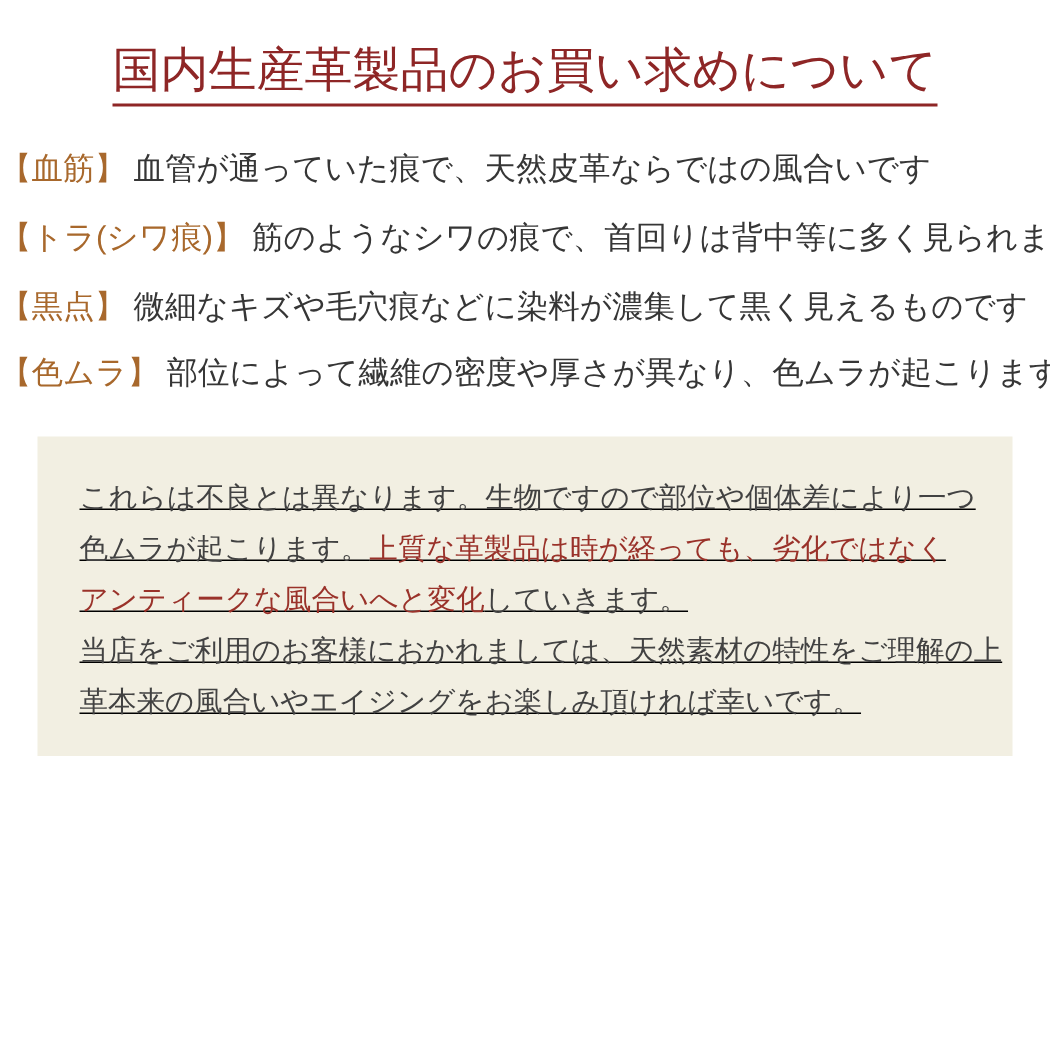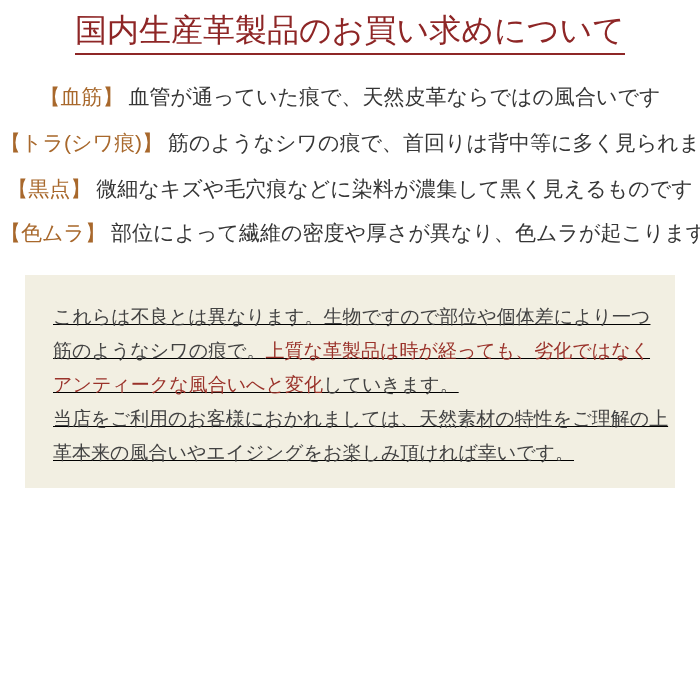--- a/index.html
+++ b/index.html
@@ -9,42 +9,42 @@
     --body-text:#424242;
     --feature-text:#363636;
     --box-background:#f2efe2;
   }
   *{margin:0;padding:0;box-sizing:border-box;}
   html,body{background:#ffffff;}
   body{
     width:700px;height:700px;overflow:hidden;
     font-family:"Liberation Serif","DejaVu Serif",serif;
   }
-  .page{width:700px;height:700px;padding-top:13px;}
+  .page{width:700px;height:700px;padding-top:29px;}
 
   
   .title-wrap{text-align:center;}
   .page-title{
     display:inline-block;
     font-size:32px;line-height:34px;font-weight:normal;
     color:var(--title-red);
     padding-bottom:6px;
     border-bottom:2px solid var(--title-red);
     white-space:nowrap;
   }
 
   
   .intro{margin:33px 0 0 25px;}
   .intro-line{
     font-size:18px;line-height:31px;color:var(--body-text);
     white-space:nowrap;letter-spacing:0.2px;
   }
 
   
-  .features{margin-top:30px;text-align:center;}
+  .features{margin-top:30px;}
   .feature-item{
     font-family:"Liberation Sans","DejaVu Sans",sans-serif;
     font-size:21px;line-height:24px;color:var(--feature-text);
     white-space:nowrap;margin-bottom:22px;font-weight:500;
   }
   .feature-item:last-child{margin-bottom:0;font-family:Liberation Mono, monospace;}
   .feature-term{color:var(--term-brown);margin-right:5px;}
 
   
   .note-box{
@@ -82,21 +82,21 @@
     <div class="feature-item">
       <span class="feature-term">【色ムラ】</span><span>部位によって繊維の密度や厚さが異なり、色ムラが起こります</span>
     </div>
   </div>
 
   <div class="note-box">
     <div class="note-line">
       <span>これらは不良とは異なります。生物ですので部位や個体差により一つ</span>
     </div>
     <div class="note-line">
-      <span>筋のようなシワの痕で。</span><span class="note-emphasis">上質な革製品は時が経っても、劣化ではなく</span>
+      <span>色ムラが起こります。</span><span class="note-emphasis">上質な革製品は時が経っても、劣化ではなく</span>
     </div>
     <div class="note-line">
       <span class="note-emphasis">アンティークな風合いへと変化</span><span>していきます。</span>
     </div>
     <div class="note-line">
       <span>当店をご利用のお客様におかれましては、天然素材の特性をご理解の上</span>
     </div>
     <div class="note-line">
       <span>革本来の風合いやエイジングをお楽しみ頂ければ幸いです。</span>
     </div>

